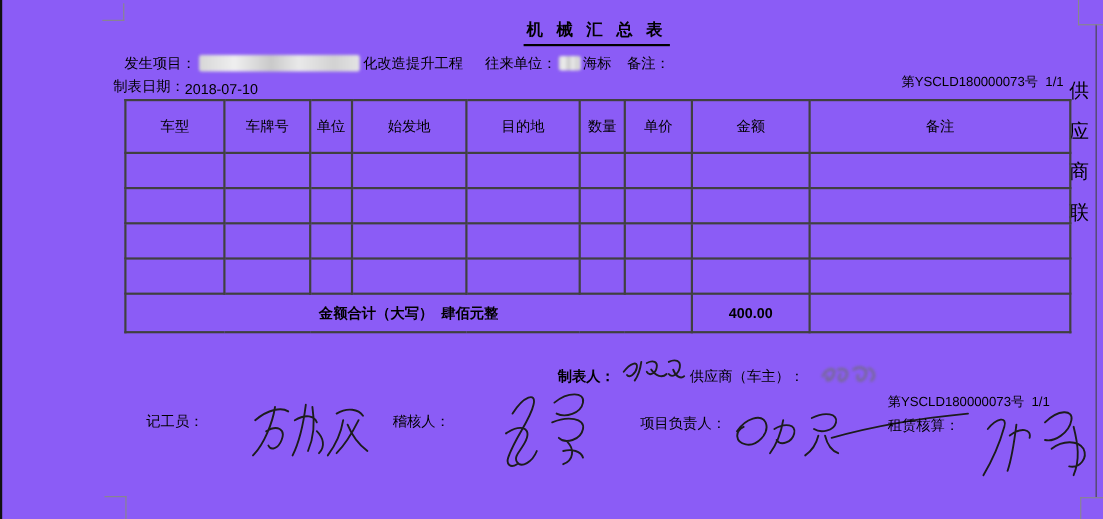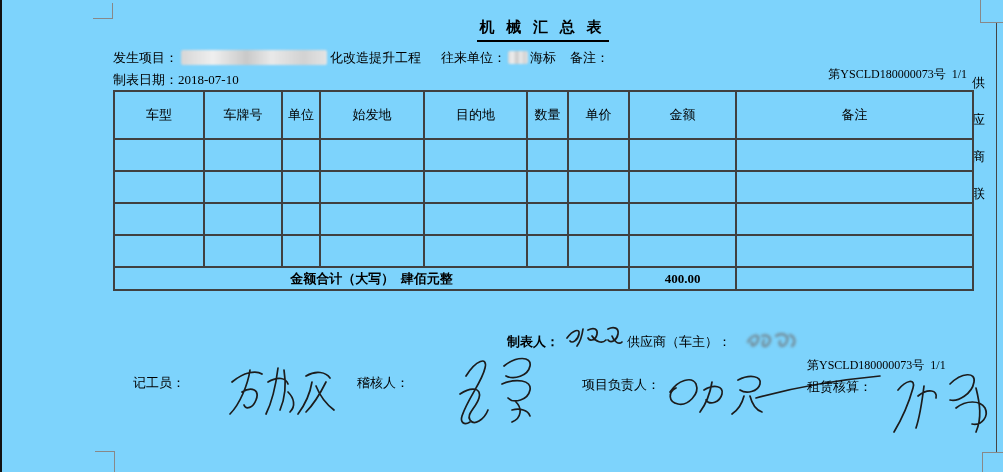--- a/index.html
+++ b/index.html
@@ -1,17 +1,17 @@
 <!DOCTYPE html>
 <html><head>
 <meta charset="utf-8">
 <style>
   html,body{margin:0;padding:0;background:#fff;}
-  .canvas{position:relative;width:1003px;height:472px;background:#7dd3fc;overflow:hidden;
-          font-family:Liberation Serif, serif;color:#000;}
+  .canvas{position:relative;width:1003px;height:472px;background:#8b5cf6;overflow:hidden;
+          font-family:Liberation Sans, sans-serif;color:#000;}
   .abs{position:absolute;}
   .ws-pre{white-space:pre;}
 
   
   .left-edge{left:0;top:0;width:2px;height:472px;background:#111;}
   .page-right-edge{left:996px;top:22px;width:1px;height:430px;background:#444;}
 
   
   .crop{border:0 solid #888;}
   .crop-tl{left:93px;top:3px;width:19px;height:15px;border-right-width:1px;border-bottom-width:1px;}
@@ -20,44 +20,44 @@
   .crop-br{left:982px;top:452px;width:21px;height:20px;border-top-width:1px;border-left-width:1px;}
 
   
   .title-wrap{left:113px;top:18px;width:859px;text-align:center;}
   .title{display:inline-block;font-weight:bold;font-size:15px;letter-spacing:4px;
          border-bottom:2px solid #000;padding:0 3px 3px 3px;}
 
   
   .line{display:flex;align-items:center;font-size:13px;height:17px;}
   .info1{left:113px;top:49px;}
-  .info2{left:113px;top:71px;}
+  .info2{left:103px;top:71px;align-items:flex-end;}
   .gap20{display:inline-block;width:20px;}
   .gap14{display:inline-block;width:14px;}
 
   .redact{display:inline-block;border-radius:2px;filter:blur(1.3px);
           background:linear-gradient(90deg,#d6d6d6,#efefef 22%,#c9c9c9 45%,#e9e9e9 62%,#d2d2d2 84%,#e4e4e4);}
   .redact-project{width:146px;height:15px;margin:0 3px;}
   .redact-cp{width:20px;height:13px;margin:0 2px;}
   .redact-cell{width:44px;height:13px;margin-right:3px;}
   .redact-origin{width:36px;height:13px;margin-right:2px;}
 
   .doc-line-top{right:36px;top:66px;font-size:12px;}
   .doc-line-bottom{left:807px;top:357px;font-size:12px;}
-  .copy-label{left:972px;top:64px;width:16px;font-size:13px;line-height:37px;
+  .copy-label{left:972px;top:64px;width:16px;font-size:18px;line-height:37px;
               text-align:left;word-break:break-all;}
 
   
   table.sum{position:absolute;left:113px;top:90px;width:859px;border-collapse:collapse;
             table-layout:fixed;font-size:13px;}
   table.sum th,table.sum td{border:2px solid #404040;text-align:center;vertical-align:middle;
             padding:0;font-weight:normal;overflow:hidden;}
   tr.hdr{height:48px;}
   tr.data{height:32px;}
-  tr.total{height:23px;}
+  tr.total{height:35px;}
   tr.total td{font-weight:bold;}
   .cell-flex{display:inline-flex;align-items:center;justify-content:center;}
 
   
   .lbl{position:absolute;font-size:13px;}
   .bold{font-weight:bold;}
   .sig svg{display:block;}
   .sig path{fill:none;stroke:#1c1c1c;stroke-width:1.7;stroke-linecap:round;stroke-linejoin:round;}
   .sig-blur path{stroke:#6e6e6e;stroke-width:2.2;}
   .sig-blur{filter:blur(1.4px);opacity:.8;}

